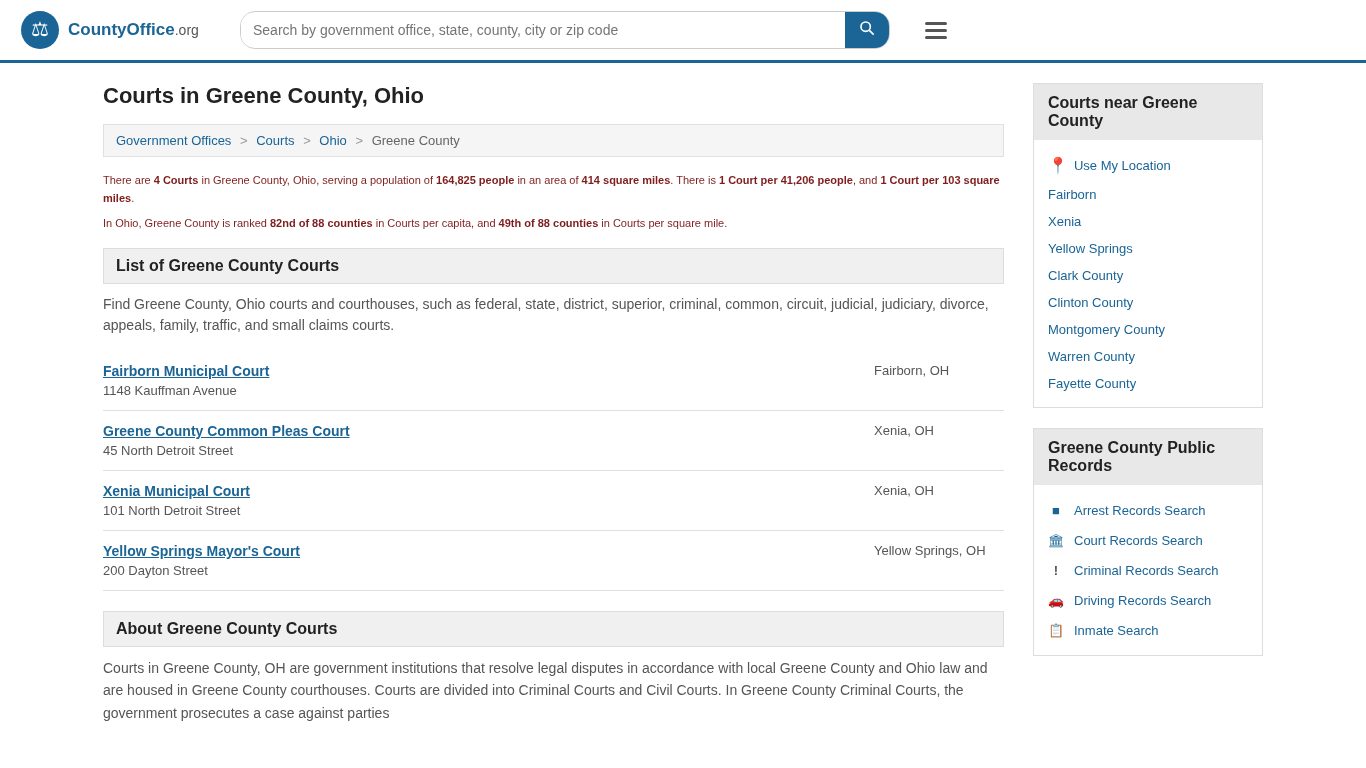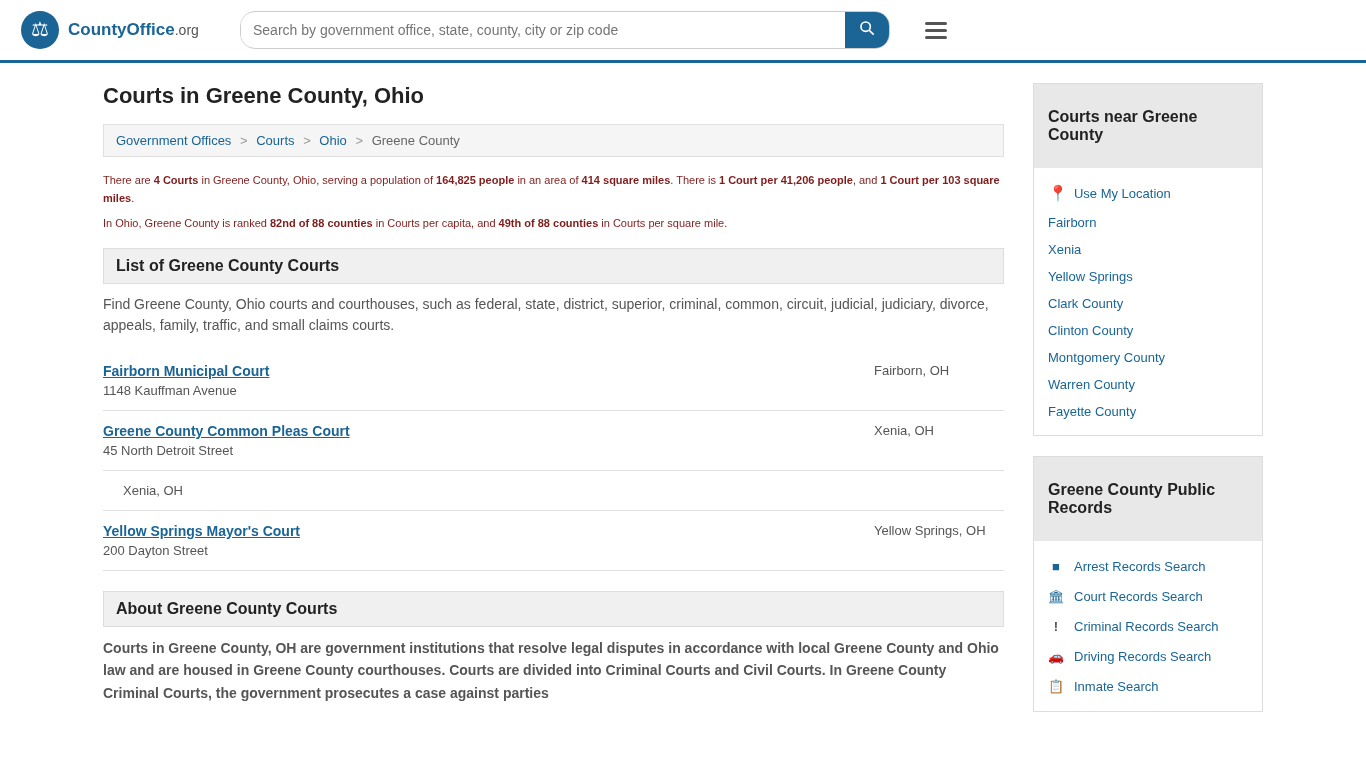--- a/index.html
+++ b/index.html
@@ -168,31 +168,30 @@
     }
 
     
     .about-section {
       margin-top: 20px;
     }
     .about-text {
       font-size: 14px;
       color: #555;
       line-height: 1.6;
-      font-weight: bold;
     }
 
     
     .sidebar-box {
       border: 1px solid #ddd;
       margin-bottom: 20px;
     }
     .sidebar-box-header {
       background: #e8e8e8;
-      padding: 24px 14px;
+      padding: 10px 14px;
       font-size: 16px;
       font-weight: bold;
       color: #222;
     }
     .sidebar-box-content {
       padding: 10px 0;
     }
     .sidebar-link {
       display: flex;
       align-items: center;
@@ -302,20 +301,24 @@
 
       <div class="court-item">
         <div class="court-info">
           <a class="court-name">Greene County Common Pleas Court</a>
           <span class="court-address">45 North Detroit Street</span>
         </div>
         <div class="court-location">Xenia, OH</div>
       </div>
 
       <div class="court-item">
+        <div class="court-info">
+          <a class="court-name">Xenia Municipal Court</a>
+          <span class="court-address">101 North Detroit Street</span>
+        </div>
         <div class="court-location">Xenia, OH</div>
       </div>
 
       <div class="court-item">
         <div class="court-info">
           <a class="court-name">Yellow Springs Mayor's Court</a>
           <span class="court-address">200 Dayton Street</span>
         </div>
         <div class="court-location">Yellow Springs, OH</div>
       </div>

